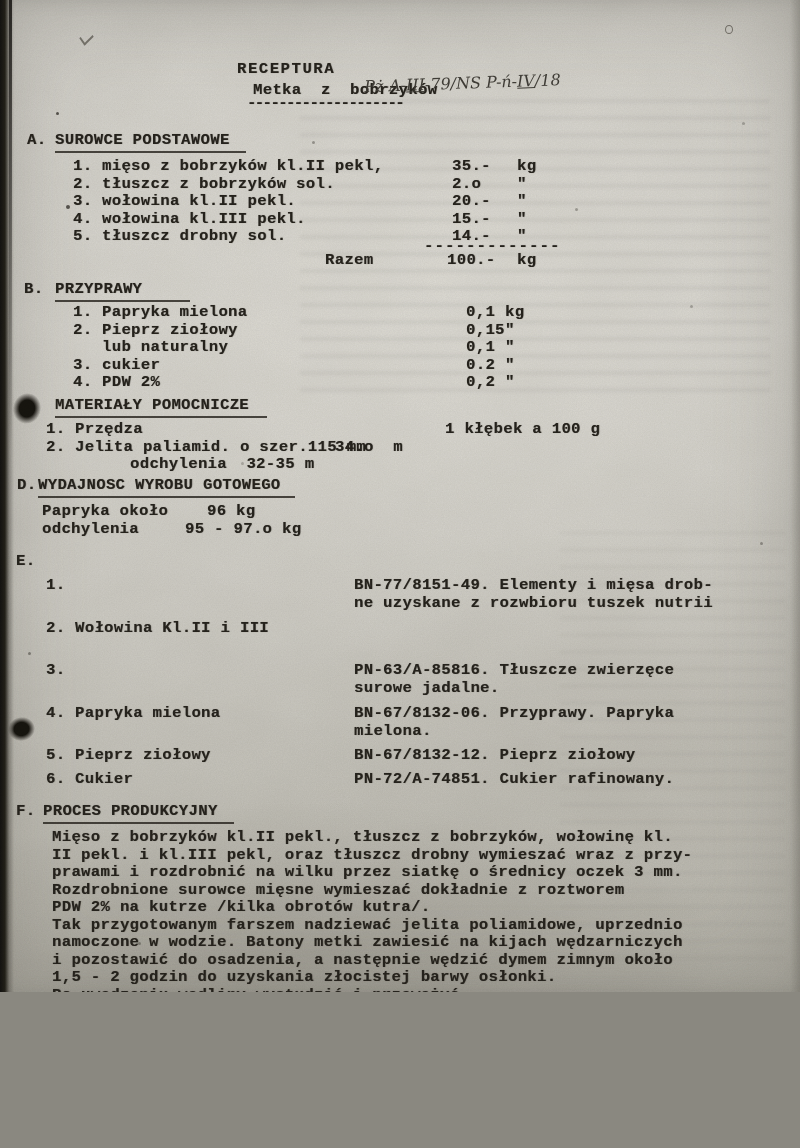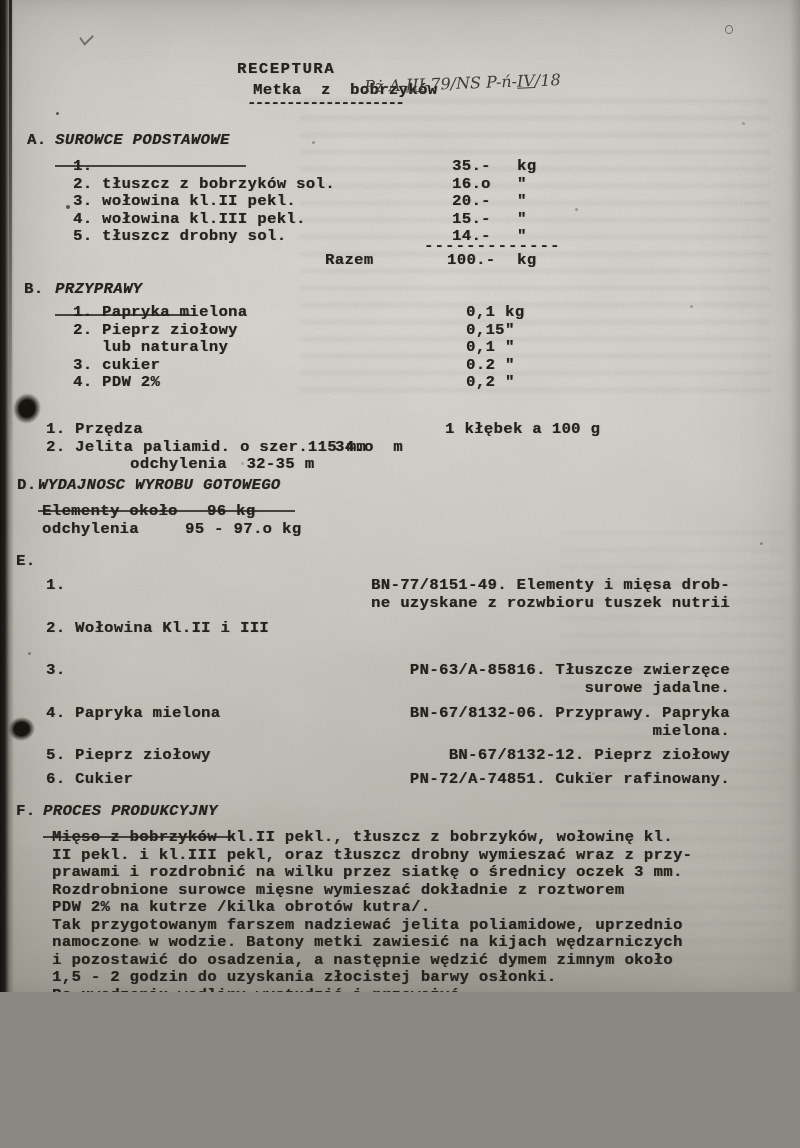--- a/index.html
+++ b/index.html
@@ -15,29 +15,29 @@
     font-family:"Liberation Mono", monospace;
   }
   
   .tw{
     position:absolute;font-weight:bold;font-size:15.5px;line-height:17.5px;
     letter-spacing:.4px;color:#26231d;white-space:pre;
     text-shadow:.5px .4px .7px rgba(38,34,28,.55);
     z-index:5;
   }
   .ml{white-space:pre-line;}
-  .sec-title{border-bottom:2.2px solid rgba(40,36,30,.82);padding-bottom:15px;font-style:italic;}
+  .sec-title{border-bottom:2.2px solid rgba(40,36,30,.82);padding-bottom:1px;}
   .row{position:absolute;left:0;top:0;width:800px;height:18px;z-index:5;}
   .row span{position:absolute;top:0;}
   
   .ab-no{left:73px;} .ab-name{left:102px;}
   .a-qty{left:452px;} .a-unit{left:517px;}
   .b-qty{left:466px;} .b-unit{left:505px;}
   .ce-no{left:46px;} .ce-name{left:75px;}
-  .e-name{left:75px;width:250px;} .e-std{left:330px;width:400px;text-align:right;}
+  .e-name{left:75px;width:250px;} .e-std{left:354px;width:400px;}
   
   .hand{font-family:"DejaVu Serif", serif;font-style:italic;color:#413e38;z-index:6;position:absolute;}
   .rn{text-decoration:underline;}
   
   .ghost{position:absolute;z-index:2;filter:blur(1.4px);
     background:repeating-linear-gradient(0deg, rgba(95,93,86,.065) 0 4px, rgba(95,93,86,0) 4px 17px);}
   
   .blot{position:absolute;z-index:7;
     background:radial-gradient(closest-side, #17150f 55%, rgba(25,22,17,.55) 75%, rgba(25,22,17,0) 100%);}
   .speck{position:absolute;width:3px;height:3px;border-radius:50%;background:rgba(45,42,36,.75);z-index:7;}
@@ -83,27 +83,28 @@
     <span>Pż-A-</span><span class="rn">III</span><span>-79/NS </span><span>P-ń-</span><span class="rn">IV</span><span>/18</span>
   </div>
   <div class="tw" style="left:253px;top:82px;">Metka  z  bobrzyków</div>
   <div class="tw" style="left:247px;top:95px;letter-spacing:-1.5px;">--------------------</div>
 
   <div class="tw" style="left:27px;top:132px;">A.</div>
   <div class="tw sec-title" style="left:55px;top:132px;padding-right:16px;">SUROWCE PODSTAWOWE</div>
 
   <div class="row" style="top:158px;">
     <span class="tw ab-no">1.</span>
+    <span class="tw ab-name">mięso z bobrzyków kl.II pekl,</span>
     <span class="tw a-qty">35.-</span>
     <span class="tw a-unit">kg</span>
   </div>
   <div class="row" style="top:175.5px;">
     <span class="tw ab-no">2.</span>
     <span class="tw ab-name">tłuszcz z bobrzyków sol.</span>
-    <span class="tw a-qty">16.o</span>
+    <span class="tw a-qty">2.o</span>
     <span class="tw a-unit">"</span>
   </div>
   <div class="row" style="top:193px;">
     <span class="tw ab-no">3.</span>
     <span class="tw ab-name">wołowina kl.II pekl.</span>
     <span class="tw a-qty">20.-</span>
     <span class="tw a-unit">"</span>
   </div>
   <div class="row" style="top:210.5px;">
     <span class="tw ab-no">4.</span>
@@ -152,39 +153,40 @@
     <span class="tw b-unit">"</span>
   </div>
   <div class="row" style="top:374px;">
     <span class="tw ab-no">4.</span>
     <span class="tw ab-name">PDW 2%</span>
     <span class="tw b-qty">0,2</span>
     <span class="tw b-unit">"</span>
   </div>
 
   <div class="blot" style="left:13px;top:393px;width:28px;height:31px;border-radius:46% 54% 58% 42%;transform:rotate(12deg);"></div>
+  <div class="tw sec-title" style="left:55px;top:397px;padding-right:18px;">MATERIAŁY POMOCNICZE</div>
 
   <div class="row" style="top:421px;">
     <span class="tw ce-no">1.</span>
     <span class="tw ce-name">Przędza</span>
     <span class="tw" style="left:445px;">1 kłębek a 100 g</span>
   </div>
   <div class="row" style="top:438.5px;">
     <span class="tw ce-no">2.</span>
     <span class="tw ce-name">Jelita paliamid. o szer.115 mm</span>
     <span class="tw" style="left:335px;">34.o  m</span>
   </div>
   <div class="row" style="top:456px;">
     <span class="tw" style="left:130px;">odchylenia  32-35 m</span>
   </div>
 
   <div class="tw" style="left:17px;top:477px;">D.</div>
   <div class="tw sec-title" style="left:38px;top:477px;padding-right:14px;">WYDAJNOSC WYROBU GOTOWEGO</div>
   <div class="row" style="top:503px;">
-    <span class="tw" style="left:42px;">Elementy około</span>
+    <span class="tw" style="left:42px;">Papryka około</span>
     <span class="tw" style="left:207px;">96 kg</span>
   </div>
   <div class="row" style="top:520.5px;">
     <span class="tw" style="left:42px;">odchylenia</span>
     <span class="tw" style="left:185px;">95 - 97.o kg</span>
   </div>
 
   <div class="tw" style="left:16px;top:553px;">E.</div>
 
   <div class="row" style="top:577px;height:36px;">

